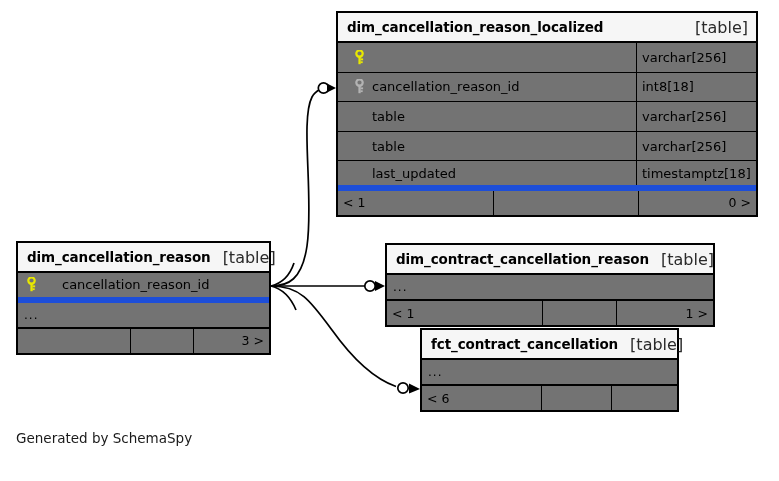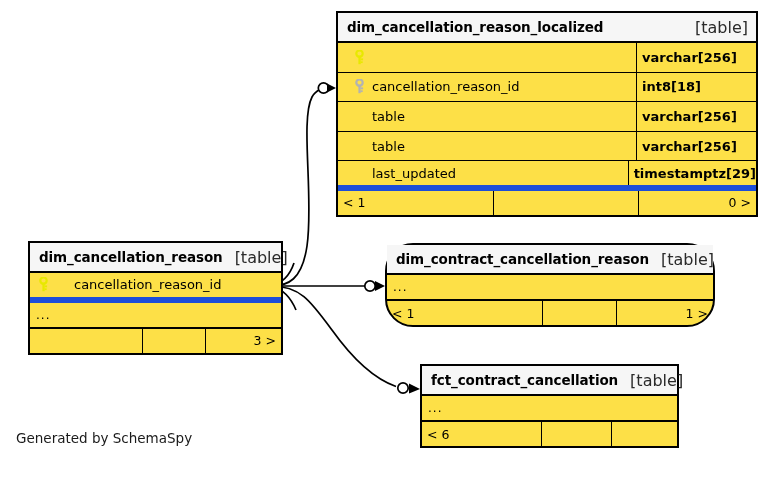--- a/index.html
+++ b/index.html
@@ -18,21 +18,21 @@
     position: absolute;
     left: 0; top: 0;
     width: 779px;
     height: 481px;
   }
   
   .er-table {
     position: absolute;
     box-sizing: border-box;
     border: 2px solid #000000;
-    background: #fde047;
+    background: #737373;
     z-index: 5;
   }
   .tbl-header {
     box-sizing: border-box;
     background: #f6f6f6;
     border-bottom: 2px solid #000000;
     height: 30px;
     display: flex;
     align-items: center;
     padding: 0 8px 0 9px;
@@ -112,37 +112,37 @@
     color: #000000;
     white-space: nowrap;
     overflow: hidden;
   }
   .fcell.l { padding-left: 5px; justify-content: flex-start; }
   .fcell.r { padding-right: 5px; justify-content: flex-end; }
   .fcell.div { border-left: 1.6px solid #000000; }
 
   
   #tbl-localized { left: 336px; top: 11px; width: 422px; }
-  #tbl-localized .col-type { flex: 0 0 120px; font-weight: bold; }
+  #tbl-localized .col-type { flex: 0 0 120px; }
   #tbl-localized .footer-row .f1 { flex: 0 0 155px; }
   #tbl-localized .footer-row .f2 { flex: 0 0 145px; }
   #tbl-localized .footer-row .f3 { flex: 1 1 auto; }
 
-  #tbl-reason { left: 28px; top: 241px; width: 255px; }
+  #tbl-reason { left: 16px; top: 241px; width: 255px; }
   #tbl-reason .col-name { padding-left: 0; }
   #tbl-reason .footer-row .f1 { flex: 0 0 112px; }
   #tbl-reason .footer-row .f2 { flex: 0 0 63px; }
   #tbl-reason .footer-row .f3 { flex: 1 1 auto; }
 
-  #tbl-contract-reason { left: 385px; top: 243px; width: 330px; border-radius: 28px; }
+  #tbl-contract-reason { left: 385px; top: 243px; width: 330px; }
   #tbl-contract-reason .footer-row .f1 { flex: 0 0 155px; }
   #tbl-contract-reason .footer-row .f2 { flex: 0 0 74px; }
   #tbl-contract-reason .footer-row .f3 { flex: 1 1 auto; }
 
-  #tbl-fct { left: 420px; top: 364px; width: 259px; }
+  #tbl-fct { left: 420px; top: 328px; width: 259px; }
   #tbl-fct .footer-row .f1 { flex: 0 0 119px; }
   #tbl-fct .footer-row .f2 { flex: 0 0 70px; }
   #tbl-fct .footer-row .f3 { flex: 1 1 auto; }
 
   
   #edges {
     position: absolute;
     left: 0; top: 0;
     width: 779px;
     height: 481px;
@@ -257,21 +257,21 @@
         <span>table</span>
       </div>
       <div class="col-type">varchar[256]</div>
     </div>
 
     <div class="col-row last-col">
       <div class="col-name">
         <span class="keyslot"></span>
         <span>last_updated</span>
       </div>
-      <div class="col-type">timestamptz[29]</div>
+      <div class="col-type">timestamptz[18]</div>
     </div>
 
     <div class="footer-row">
       <div class="fcell l f1">&lt; 1</div>
       <div class="fcell l f2 div"></div>
       <div class="fcell r f3 div">0 &gt;</div>
     </div>
   </div>
 
   <div class="er-table" id="tbl-reason">

